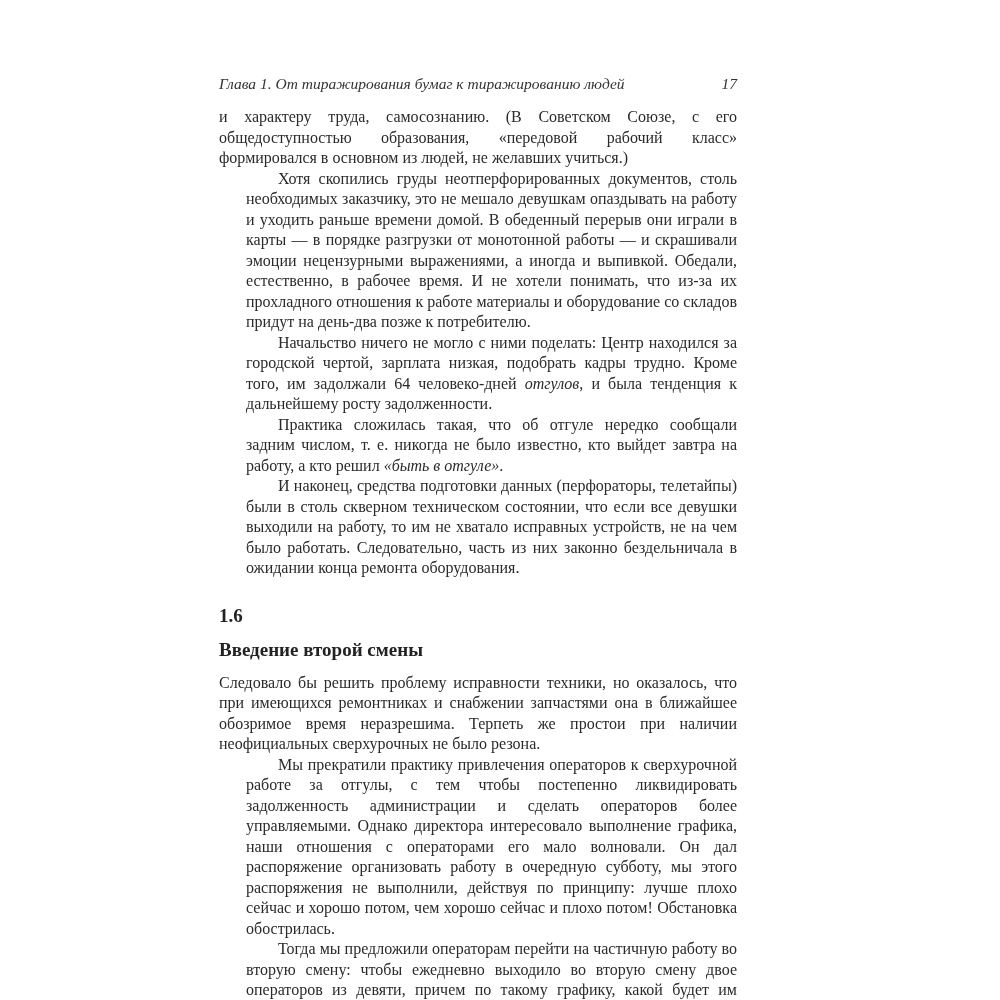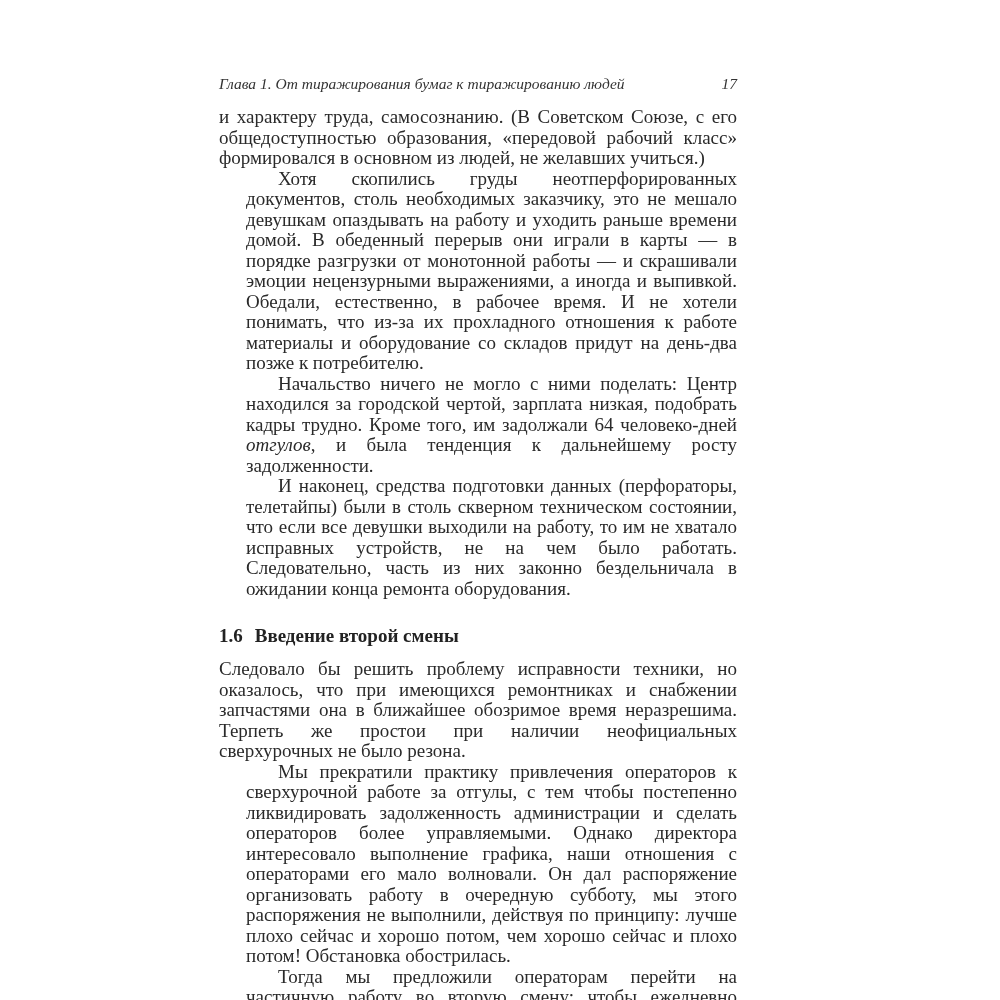--- a/index.html
+++ b/index.html
@@ -28,54 +28,56 @@
       font-style: italic;
       font-size: 15.5px;
       color: #333;
       height: 22px;
       margin-bottom: 10px;
     }
     .running-head .page-number {
       font-style: italic;
     }
     .para {
-      font-size: 19px;
+      font-size: 16px;
       line-height: 20.5px;
       text-align: justify;
       margin: 0;
       hyphens: manual;
     }
     .para.indent {
       text-indent: 32px;
       margin-left: 27px;
     }
     .para em {
     }
     .section-heading {
       font-family: "Liberation Serif", "DejaVu Serif", serif;
       font-weight: bold;
       font-size: 19px;
       margin: 26px 0 12px 0;
       color: #222;
       display: flex;
       gap: 12px;
+      flex-direction: column;
     }
   </style>
 </head>
 <body>
 
 <div class="page">
   <div class="running-head">
     <span>Глава 1. От тиражирования бумаг к тиражированию людей</span>
     <span class="page-number">17</span>
   </div>
 
   <p class="para">и характеру труда, самосознанию. (В Советском Союзе, с его общедоступностью образования, «передовой рабочий класс» формировался в основном из людей, не желавших учиться.)</p>
   <p class="para indent">Хотя скопились груды неотперфорированных документов, столь необходимых заказчику, это не мешало девушкам опаздывать на работу и уходить раньше времени домой. В обеденный перерыв они играли в карты — в порядке разгрузки от монотонной работы — и скрашивали эмоции нецензурными выражениями, а иногда и выпивкой. Обедали, естественно, в рабочее время. И не хотели понимать, что из-за их прохладного отношения к работе материалы и оборудование со складов придут на день-два позже к потребителю.</p>
   <p class="para indent"><span>Начальство ничего не могло с ними поделать: Центр находился за городской чертой, зарплата низкая, подобрать кадры трудно. Кроме того, им задолжали 64 человеко-дней </span><em>отгулов</em><span>, и была тенденция к дальнейшему росту задолженности.</span></p>
+  <p class="para indent"><span>Практика сложилась такая, что об отгуле нередко сообщали задним числом, т. е. никогда не было известно, кто выйдет завтра на работу, а кто решил </span><em>«быть в отгуле»</em><span>.</span></p>
   <p class="para indent">И наконец, средства подготовки данных (перфораторы, телетайпы) были в столь скверном техническом состоянии, что если все девушки выходили на работу, то им не хватало исправных устройств, не на чем было работать. Следовательно, часть из них законно бездельничала в ожидании конца ремонта оборудования.</p>
 
   <h2 class="section-heading">
     <span>1.6</span>
     <span>Введение второй смены</span>
   </h2>
 
   <p class="para">Следовало бы решить проблему исправности техники, но оказалось, что при имеющихся ремонтниках и снабжении запчастями она в ближайшее обозримое время неразрешима. Терпеть же простои при наличии неофициальных сверхурочных не было резона.</p>
   <p class="para indent">Мы прекратили практику привлечения операторов к сверхурочной работе за отгулы, с тем чтобы постепенно ликвидировать задолженность администрации и сделать операторов более управляемыми. Однако директора интересовало выполнение графика, наши отношения с операторами его мало волновали. Он дал распоряжение организовать работу в очередную субботу, мы этого распоряжения не выполнили, действуя по принципу: лучше плохо сейчас и хорошо потом, чем хорошо сейчас и плохо потом! Обстановка обострилась.</p>
   <p class="para indent">Тогда мы предложили операторам перейти на частичную работу во вторую смену: чтобы ежедневно выходило во вторую смену двое операторов из девяти, причем по такому графику, какой будет им удобен. Они дружно отказались.</p>

